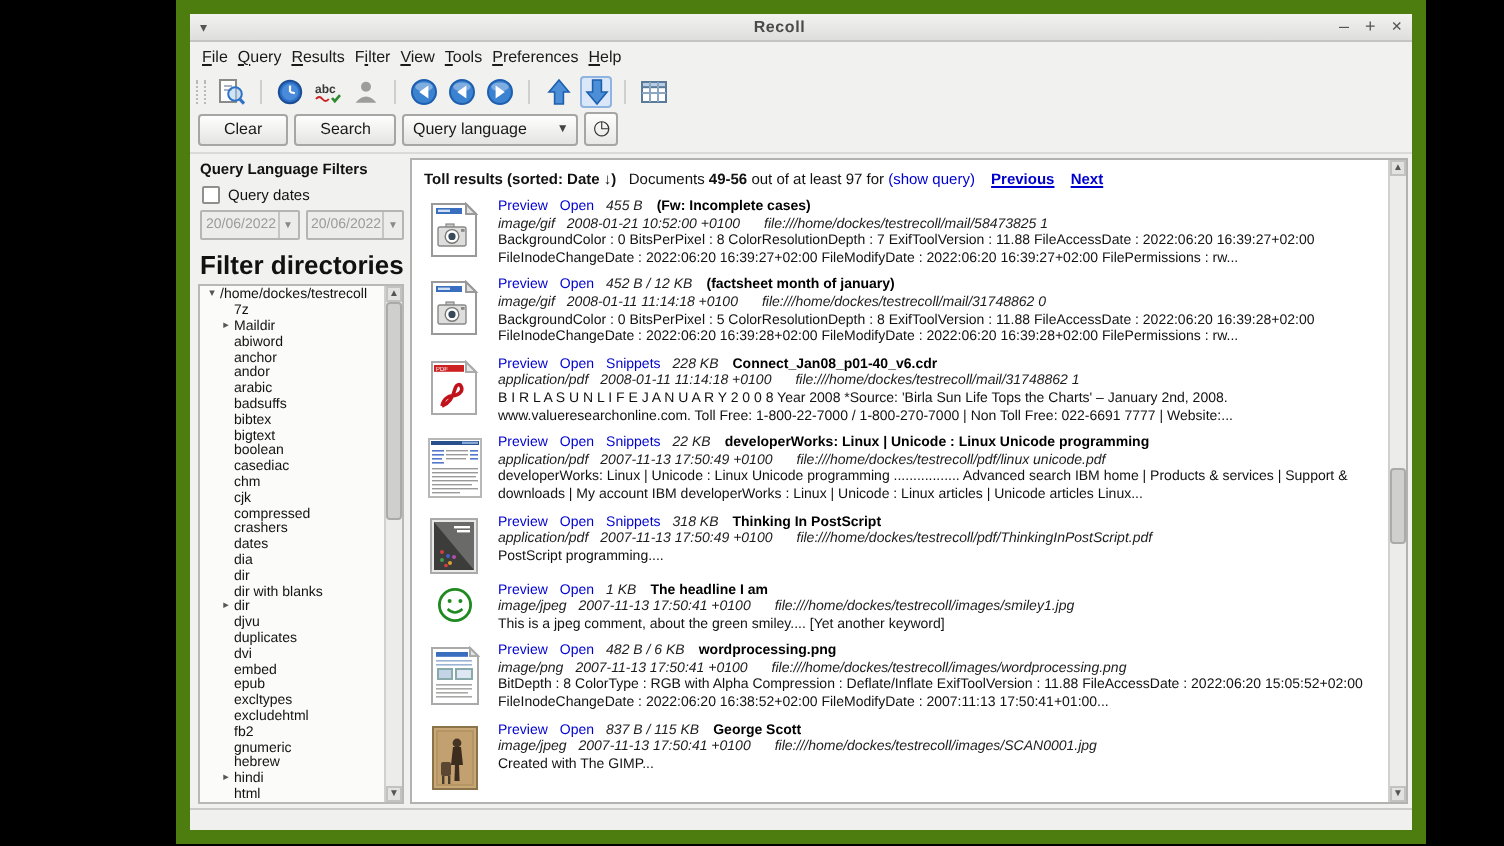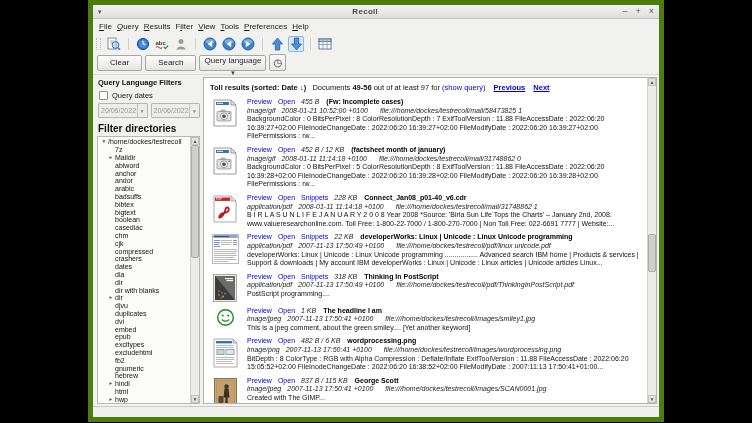--- a/index.html
+++ b/index.html
@@ -1,18 +1,18 @@
 <!DOCTYPE html>
 <html><head>
 <meta charset="utf-8">
 <style>
   html,body{margin:0;padding:0;}
   body{width:752px;height:423px;background:#000;font-family:"Liberation Sans",sans-serif;-webkit-font-smoothing:antialiased;}
   .screen{position:relative;width:752px;height:423px;background:#000;overflow:hidden;}
-  .window{position:absolute;left:88px;top:0;width:576px;height:422px;background:#4c1d95;border:5px solid #4d7c0f;box-sizing:border-box;display:flex;flex-direction:column;}
+  .window{position:absolute;left:88px;top:0;width:625px;height:422px;background:#4c1d95;border:7px solid #4d7c0f;box-sizing:border-box;display:flex;flex-direction:column;}
 
   
   .titlebar{height:13px;flex:0 0 13px;background:linear-gradient(#f2f2f1,#dededc);border-bottom:1px solid #c4c4c2;display:flex;align-items:center;padding:0 5px;font-size:8px;color:#3c3c3c;}
   .win-menu{font-size:7px;color:#555;width:10px;cursor:default;}
   .win-title{flex:1;text-align:center;font-weight:bold;color:#4a4a4a;letter-spacing:.3px;}
   .win-ctrls{display:flex;gap:8px;font-size:9px;color:#555;line-height:9px;}
   .win-ctrls span{cursor:default;}
 
   
   .menubar{height:15px;flex:0 0 15px;display:flex;align-items:center;gap:5px;padding:0 6px;font-size:8px;color:#1a1a1a;background:#f1f1f0;}
@@ -21,35 +21,35 @@
   
   .toolbar{height:19px;flex:0 0 19px;display:flex;align-items:center;gap:3px;padding:0 3px;background:#f1f1f0;}
   .tb-handle{width:3px;height:12px;border-left:1px dotted #b9b9b7;border-right:1px dotted #b9b9b7;margin-right:2px;}
   .tbtn{width:16px;height:16px;display:flex;align-items:center;justify-content:center;border:1px solid transparent;border-radius:2px;box-sizing:border-box;}
   .tbtn.active{border-color:#8fb4e2;background:#d9e7f8;}
   .tsep{width:1px;height:12px;background:#cfcfcd;margin:0 3px;}
 
   
   .searchrow{height:19px;flex:0 0 19px;display:flex;align-items:center;gap:3px;padding:0 4px 2px 4px;background:#f1f1f0;border-bottom:1px solid #dadad8;}
   .btn{font-size:8px;color:#1a1a1a;height:14px;padding:0 12px;display:flex;align-items:center;background:linear-gradient(#fefefe,#e4e4e2);border:1px solid #a6a6a4;border-radius:2px;}
-  .combo{font-size:8px;color:#1a1a1a;height:14px;padding:0 4px;display:flex;align-items:center;gap:5px;background:linear-gradient(#fefefe,#e4e4e2);border:1px solid #a6a6a4;border-radius:2px;flex-direction:column;}
+  .combo{font-size:8px;color:#1a1a1a;height:14px;padding:0 4px;display:flex;align-items:center;gap:15px;background:linear-gradient(#fefefe,#e4e4e2);border:1px solid #a6a6a4;border-radius:2px;}
   .combo .arr{font-size:6px;color:#444;}
   .query-input{flex:1;height:14px;box-sizing:border-box;border:1px solid #a0a0a0;background:#fff;font-size:8px;padding:0 3px;font-family:"Liberation Sans",sans-serif;color:#111;border-radius:1px;}
   .clock-btn{width:15px;height:15px;border:1px solid #a6a6a4;border-radius:2px;background:linear-gradient(#fdfdfd,#e8e8e6);display:flex;align-items:center;justify-content:center;font-size:10px;color:#333;line-height:10px;}
 
   
   .main{flex:1;display:flex;min-height:0;background:#f1f1f0;}
   .sidebar{width:108px;flex:0 0 108px;display:flex;flex-direction:column;padding:2px 1px 2px 4px;box-sizing:border-box;font-size:7.5px;color:#111;}
   .side-title{font-weight:bold;font-size:7.5px;padding:1px 0 3px 1px;}
   .chk-row{display:flex;align-items:center;gap:4px;padding:1px 0 3px 2px;}
   .checkbox{width:7px;height:7px;border:1px solid #8f8f8d;background:#fff;border-radius:1px;}
   .date-row{display:flex;gap:3px;padding:0 0 4px 1px;}
   .datebox{flex:1;display:flex;align-items:center;height:13px;border:1px solid #b5b5b3;background:#ececeb;border-radius:1px;color:#9b9b99;font-size:7px;padding-left:2px;}
   .datebox .darr{margin-left:auto;border-left:1px solid #c5c5c3;align-self:stretch;display:flex;align-items:center;padding:0 2px;font-size:5px;color:#8a8a88;}
-  .dir-title{font-weight:bold;font-size:10px;padding:1px 0 2px 1px;}
+  .dir-title{font-weight:bold;font-size:13px;padding:1px 0 2px 1px;}
   .tree-wrap{flex:1;display:flex;min-height:0;border:1px solid #b8b8b6;background:#fbfbfa;}
   .tree{flex:1;overflow:hidden;padding:1px 0 0 2px;}
   .tree-row{display:flex;align-items:center;height:7.8px;font-size:7px;white-space:nowrap;}
   .tree-exp{width:8px;flex:0 0 8px;font-size:5.5px;color:#555;text-align:center;line-height:7px;}
   .tree-row.child{padding-left:7px;}
   
   .vscroll{width:8px;flex:0 0 8px;background:#ececeb;border-left:1px solid #d0d0ce;display:flex;flex-direction:column;}
   .sb-btn{height:8px;flex:0 0 8px;display:flex;align-items:center;justify-content:center;font-size:5px;color:#555;background:#e2e2e0;border:1px solid #c2c2c0;box-sizing:border-box;}
   .sb-track{flex:1;position:relative;}
   .sb-thumb{position:absolute;left:0;right:0;background:#cficfc;background:#cfcfcd;border:1px solid #aaaaa8;border-radius:2px;box-sizing:border-box;}

